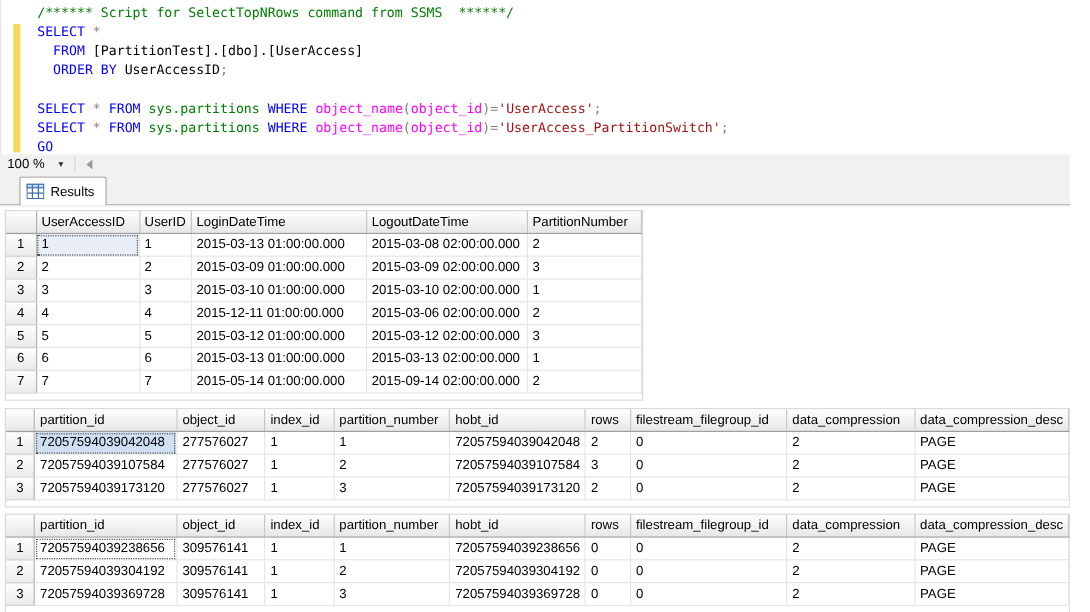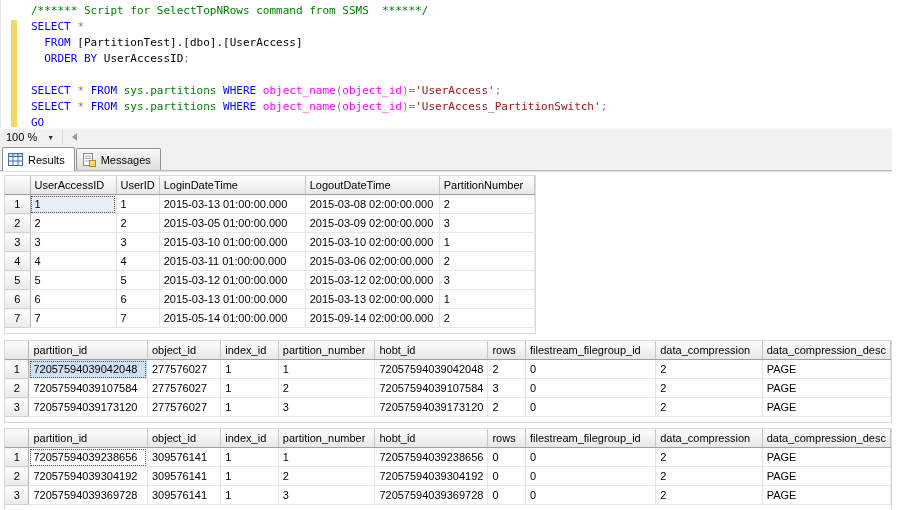--- a/index.html
+++ b/index.html
@@ -24,21 +24,21 @@
   
   .scroll-row{height:16px;background:#f1f1ef;display:flex;align-items:center;border-top:1px solid #f7f7f7;}
   .zoom-combo{display:flex;align-items:center;height:16px;padding:0 4px 0 6px;cursor:default;}
   .zoom-combo .val{margin-right:10px;}
   .dd-arrow{font-size:7px;color:#333;line-height:1;}
   .vsep{width:1px;height:14px;background:#d8d8d6;margin:0 4px;}
   .scroll-left-btn{width:14px;height:14px;display:flex;align-items:center;justify-content:center;}
   .scroll-left-btn .tri{width:0;height:0;border-top:4px solid transparent;border-bottom:4px solid transparent;border-right:5px solid #9a9a98;}
 
   
-  .tab-strip{height:25px;background:#f1f1ef;display:flex;align-items:flex-end;padding-left:2px;border-bottom:1px solid #b9b9b7;}
+  .tab-strip{height:25px;background:#f1f1ef;display:flex;align-items:flex-end;padding-left:16px;border-bottom:1px solid #b9b9b7;}
   .tab{display:flex;align-items:center;gap:5px;height:21px;padding:0 9px 0 5px;margin-right:1px;
        border:1px solid #8f8f8f;border-bottom:none;border-radius:2px 2px 0 0;
        background:linear-gradient(#f8f8f6,#dededc);position:relative;cursor:default;}
   .tab.active{background:#fff;height:23px;z-index:2;margin-bottom:-1px;}
   .tab .icon{display:inline-block;line-height:0;}
 
   
   .results-pane{height:340px;background:#fff;border-top:1px solid #e3e3e1;padding-left:4px;box-sizing:border-box;overflow:hidden;}
   .grid-box{width:-moz-fit-content;width:fit-content;background:#fff;border:1px solid #d9d9d9;padding-bottom:5px;}
   .grid-box.g0{margin-top:3px;}
@@ -82,32 +82,20 @@
         <svg width="15" height="13" viewBox="0 0 15 13">
           <rect x="0.5" y="0.5" width="14" height="12" fill="#ffffff" stroke="#3f6fae"></rect>
           <rect x="0.5" y="0.5" width="14" height="3" fill="#c6d7ee" stroke="#3f6fae"></rect>
           <line x1="5" y1="1" x2="5" y2="12" stroke="#3f6fae"></line>
           <line x1="10" y1="1" x2="10" y2="12" stroke="#3f6fae"></line>
           <line x1="1" y1="8" x2="14" y2="8" stroke="#3f6fae"></line>
         </svg>
       </span>
       <span>Results</span>
     </div>
-    <div class="tab">
-      <span class="icon">
-        <svg width="14" height="14" viewBox="0 0 14 14">
-          <rect x="1.5" y="0.5" width="9" height="12" fill="#ffffff" stroke="#8a8a8a"></rect>
-          <line x1="3" y1="3" x2="9" y2="3" stroke="#9aa7b8"></line>
-          <line x1="3" y1="5.5" x2="9" y2="5.5" stroke="#9aa7b8"></line>
-          <line x1="3" y1="8" x2="7" y2="8" stroke="#9aa7b8"></line>
-          <rect x="7.5" y="7.5" width="6" height="6" fill="#ffd95e" stroke="#a98f2f"></rect>
-        </svg>
-      </span>
-      <span>Messages</span>
-    </div>
   </div>
 
   <div class="results-pane">
     <div class="grid-box g0">
         <table class="grid">
           <colgroup>
             <col style="width: 25px;">
             <col style="width: 86px;">
             <col style="width: 43px;">
             <col style="width: 146px;">
@@ -130,37 +118,37 @@
               <td class="sel sel-light">1</td>
               <td>1</td>
               <td>2015-03-13 01:00:00.000</td>
               <td>2015-03-08 02:00:00.000</td>
               <td>2</td>
             </tr>
             <tr>
               <th>2</th>
               <td>2</td>
               <td>2</td>
-              <td>2015-03-05 01:00:00.000</td>
+              <td>2015-03-09 01:00:00.000</td>
               <td>2015-03-09 02:00:00.000</td>
               <td>3</td>
             </tr>
             <tr>
               <th>3</th>
               <td>3</td>
               <td>3</td>
               <td>2015-03-10 01:00:00.000</td>
               <td>2015-03-10 02:00:00.000</td>
               <td>1</td>
             </tr>
             <tr>
               <th>4</th>
               <td>4</td>
               <td>4</td>
-              <td>2015-03-11 01:00:00.000</td>
+              <td>2015-12-11 01:00:00.000</td>
               <td>2015-03-06 02:00:00.000</td>
               <td>2</td>
             </tr>
             <tr>
               <th>5</th>
               <td>5</td>
               <td>5</td>
               <td>2015-03-12 01:00:00.000</td>
               <td>2015-03-12 02:00:00.000</td>
               <td>3</td>

